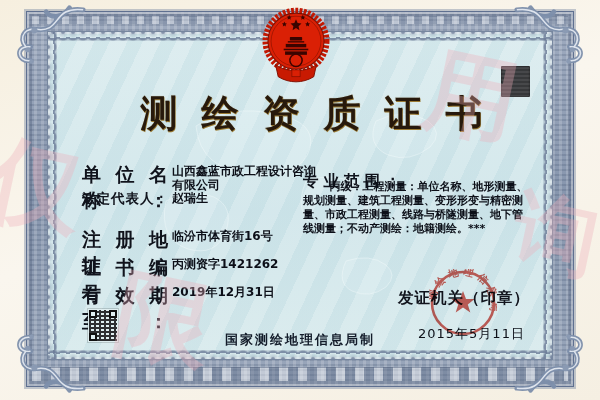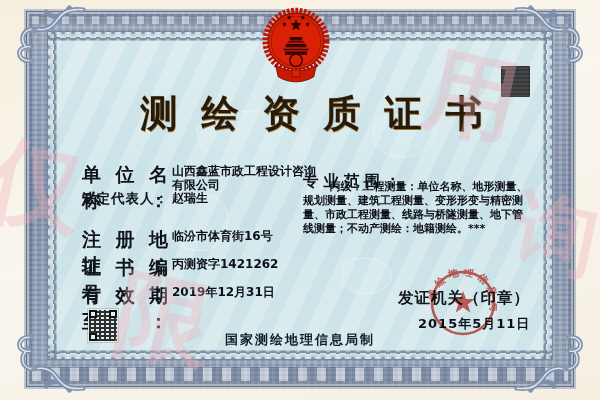--- a/index.html
+++ b/index.html
@@ -70,21 +70,21 @@
   .value{font-size:12px;font-weight:700;color:#0c0f18;margin-left:4px;line-height:14px;padding-top:2px;}
   .f1 .value{width:150px;}
 
   .scope-heading{position:absolute;left:303px;top:159px;font-size:15.5px;font-weight:700;
     color:#10131c;letter-spacing:5px;font-family:"DejaVu Serif","Liberation Serif",serif;margin-top:12px;}
   .scope-body{position:absolute;left:303px;top:180px;width:228px;font-size:11px;font-weight:700;
     color:#0c0f18;line-height:14px;text-indent:2.4em;margin:0;}
 
   .issuer-label{position:absolute;left:398px;top:288px;font-size:15.5px;font-weight:700;
     color:#10131c;letter-spacing:1px;font-family:"DejaVu Serif","Liberation Serif",serif;}
-  .issuer-date{position:absolute;left:418px;top:315px;font-size:13px;font-weight:700;color:#0c0f18;letter-spacing:1px;}
+  .issuer-date{position:absolute;left:418px;top:325px;font-size:13px;font-weight:400;color:#0c0f18;letter-spacing:1px;}
   .seal{position:absolute;left:429px;top:269px;width:68px;height:68px;opacity:.8;mix-blend-mode:multiply;}
 
   .footer{position:absolute;left:0;right:0;top:331px;text-align:center;font-size:13px;
     font-weight:700;color:#131c2a;letter-spacing:2px;}
 
   
   .qr{position:absolute;left:88px;top:309px;width:30px;height:33px;background:#dfeef0;
     box-shadow:0 0 0 1px rgba(0,0,0,.15);}
   .qr-dots{position:absolute;inset:1px;
     background:

